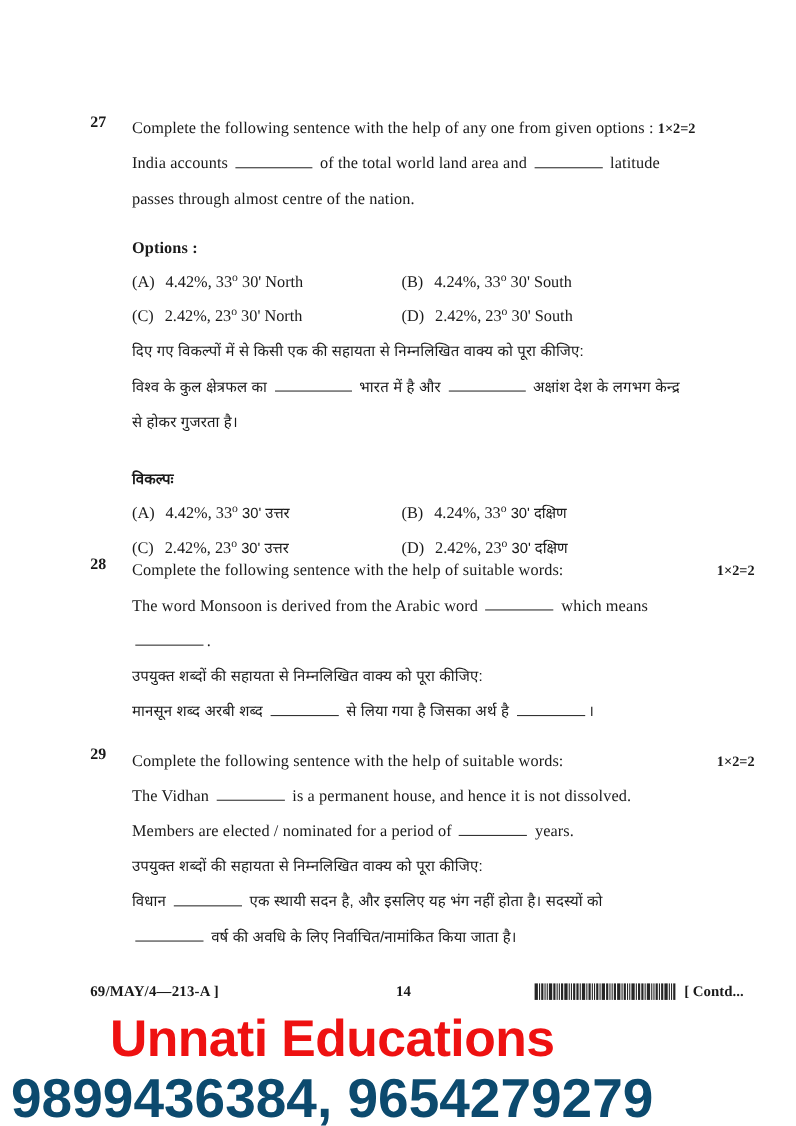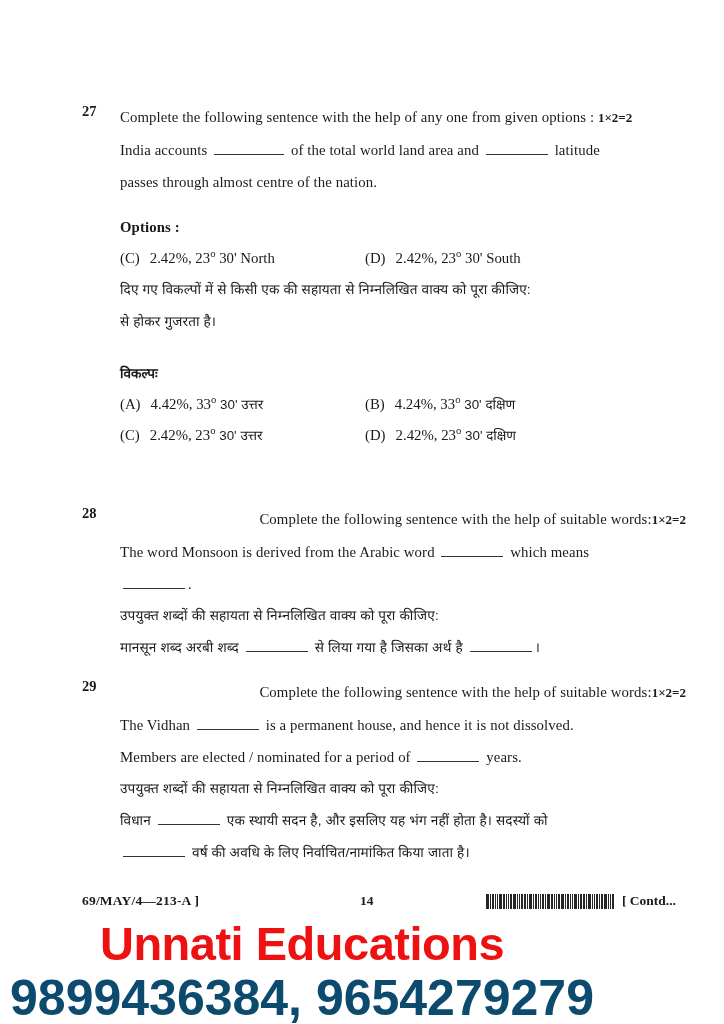--- a/index.html
+++ b/index.html
@@ -50,21 +50,21 @@
     font-size: 13.6px;
     letter-spacing: 0.15px;
   }
   .marks {
     font-weight: bold;
     font-size: 13px;
     letter-spacing: 0;
   }
   .head-row {
     display: flex;
-    justify-content: flex-end;
+    justify-content: space-between;
     align-items: baseline;
     width: 566px;
   }
   .blank {
     display: inline-block;
     border-bottom: 1.3px solid #333;
     height: 0.85em;
     vertical-align: baseline;
     margin: 0 3px;
   }
@@ -184,32 +184,47 @@
         <span class="blank b-lg"></span>
         <span>of the total world land area and</span>
         <span class="blank b-md"></span>
         <span>latitude</span>
       </div>
 
       <div class="line">passes through almost centre of the nation.</div>
 
       <div class="line" style="font-weight:bold;margin-top:13px;">Options :</div>
 
-
       <div class="opt-row">
         <div class="opt-cell">
+          <span class="tag">(A)</span><span class="val">4.42%, 33</span><sup class="deg">o</sup><span class="val"> 30' North</span>
+        </div>
+        <div class="opt-cell">
+          <span class="tag">(B)</span><span class="val">4.24%, 33</span><sup class="deg">o</sup><span class="val"> 30' South</span>
+        </div>
+      </div>
+
+      <div class="opt-row">
+        <div class="opt-cell">
           <span class="tag">(C)</span><span class="val">2.42%, 23</span><sup class="deg">o</sup><span class="val"> 30' North</span>
         </div>
         <div class="opt-cell">
           <span class="tag">(D)</span><span class="val">2.42%, 23</span><sup class="deg">o</sup><span class="val"> 30' South</span>
         </div>
       </div>
 
       <div class="line hi">दिए गए विकल्पों में से किसी एक की सहायता से निम्नलिखित वाक्य को पूरा कीजिए:</div>
 
+      <div class="line hi">
+        <span>विश्व के कुल क्षेत्रफल का</span>
+        <span class="blank b-lg"></span>
+        <span>भारत में है और</span>
+        <span class="blank b-lg"></span>
+        <span>अक्षांश देश के लगभग केन्द्र</span>
+      </div>
 
       <div class="line hi">से होकर गुजरता है।</div>
 
       <div class="opt-label hi">विकल्पः</div>
 
       <div class="opt-row">
         <div class="opt-cell">
           <span class="tag">(A)</span><span>4.42%, 33</span><sup class="deg">o</sup><span class="val hi"> 30' उत्तर</span>
         </div>
         <div class="opt-cell">

